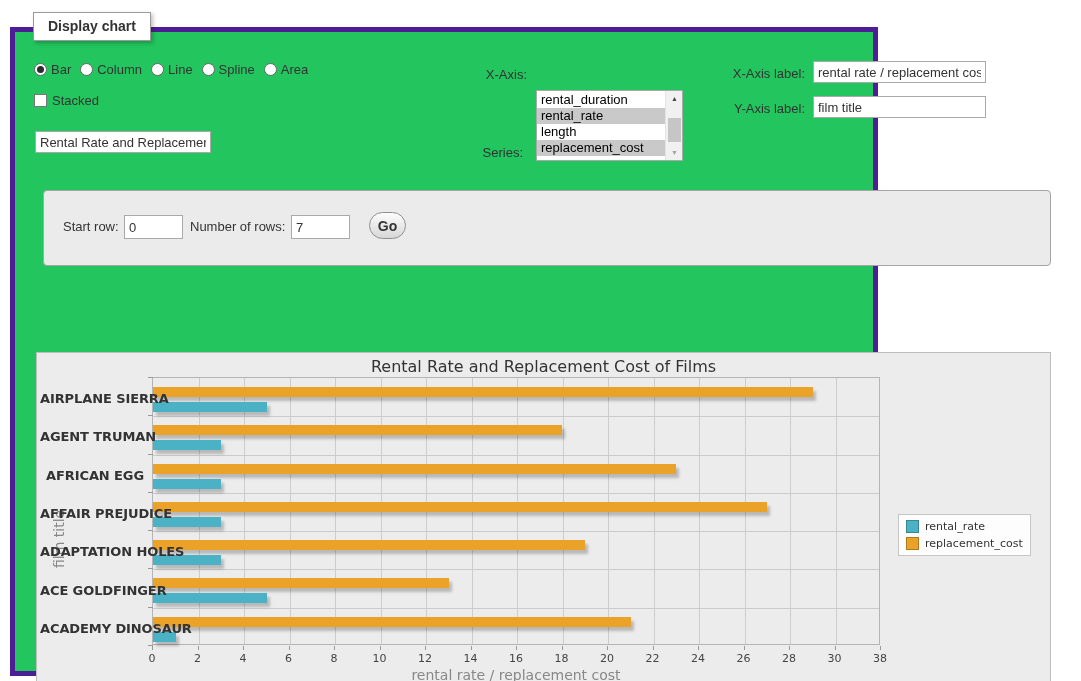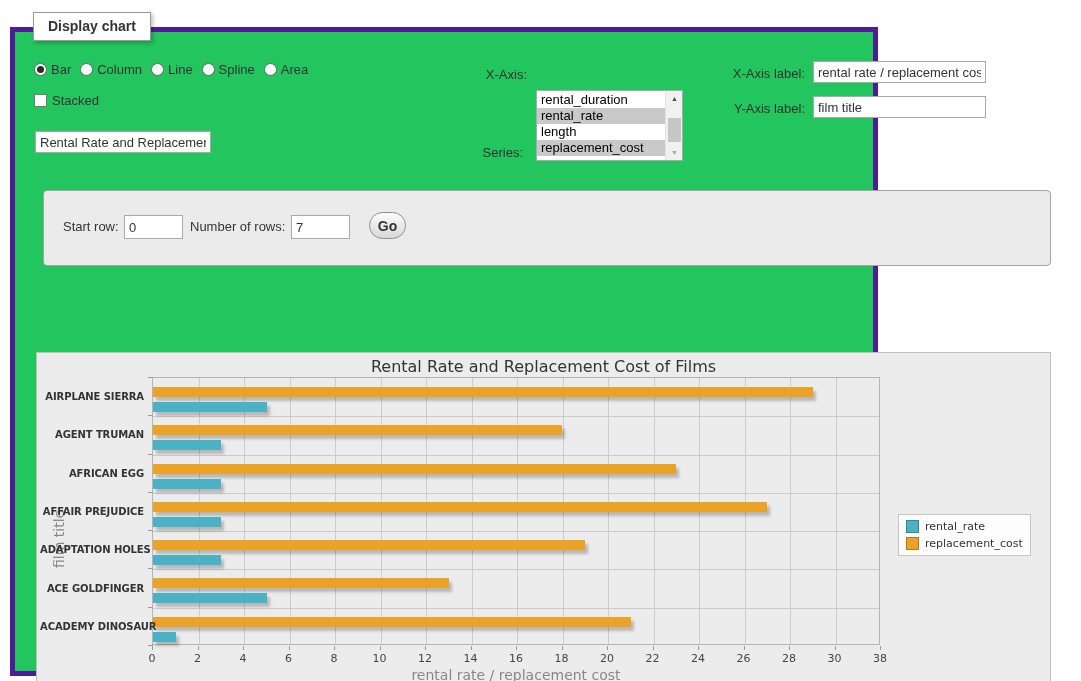--- a/index.html
+++ b/index.html
@@ -60,21 +60,21 @@
   
   .chart { position:absolute; left:21px; top:274px; width:1015px; height:349px;
            background:#ececec; border:1px solid #bdbdbd; font-family:"DejaVu Sans",sans-serif;margin-top:46px; }
   .chart-title { position:absolute; left:0; top:4px; width:100%; text-align:center;
                  font-size:16px; color:#333; }
   .plot { position:absolute; left:115px; top:24px; width:728px; height:268px;
           border:1px solid #b5b5b5; background:#ececec; }
   .vgrid { position:absolute; top:0; width:1px; height:100%; background:#cdcdcd; }
   .hgrid { position:absolute; left:0; width:100%; height:1px; background:#cbcbcb; }
   .bar { position:absolute; height:10px; box-shadow:3px 4px 3px rgba(0,0,0,0.22); }
-  .cat-lbl { position:absolute; left:3px; width:104px; text-align:right; font-size:10px; font-weight:700;
+  .cat-lbl { position:absolute; left:3px; width:104px; text-align:right; font-size:13px; font-weight:700;
              color:#333; white-space:nowrap; letter-spacing:-0.1px; }
   .xtick { position:absolute; width:1px; height:4px; background:#999; }
   .ytick { position:absolute; width:5px; height:1px; background:#999; }
   .xtick-lbl { position:absolute; width:30px; text-align:center; font-size:11px; color:#444; }
   .axis-xlabel { position:absolute; left:115px; top:314px; width:728px; text-align:center;
                  font-size:14px; color:#888; }
   .axis-ylabel { position:absolute; left:14px; top:215px; transform:rotate(-90deg);
                  transform-origin:left top; font-size:14px; color:#888; white-space:nowrap; }
   .chart-legend { position:absolute; left:861px; top:161px; background:#fdfdfd; border:1px solid #c6c6c6;
                   padding:5px 7px; display:flex; flex-direction:column; gap:4px; }

